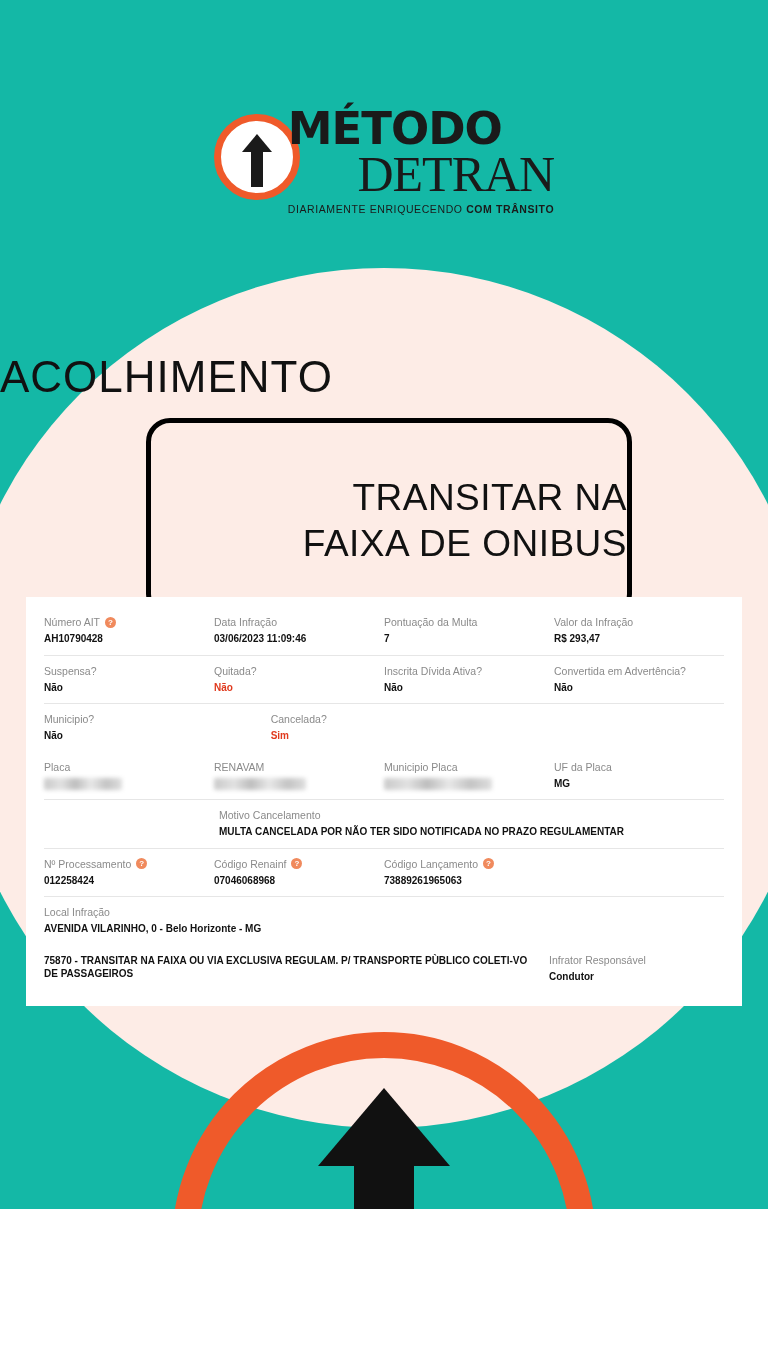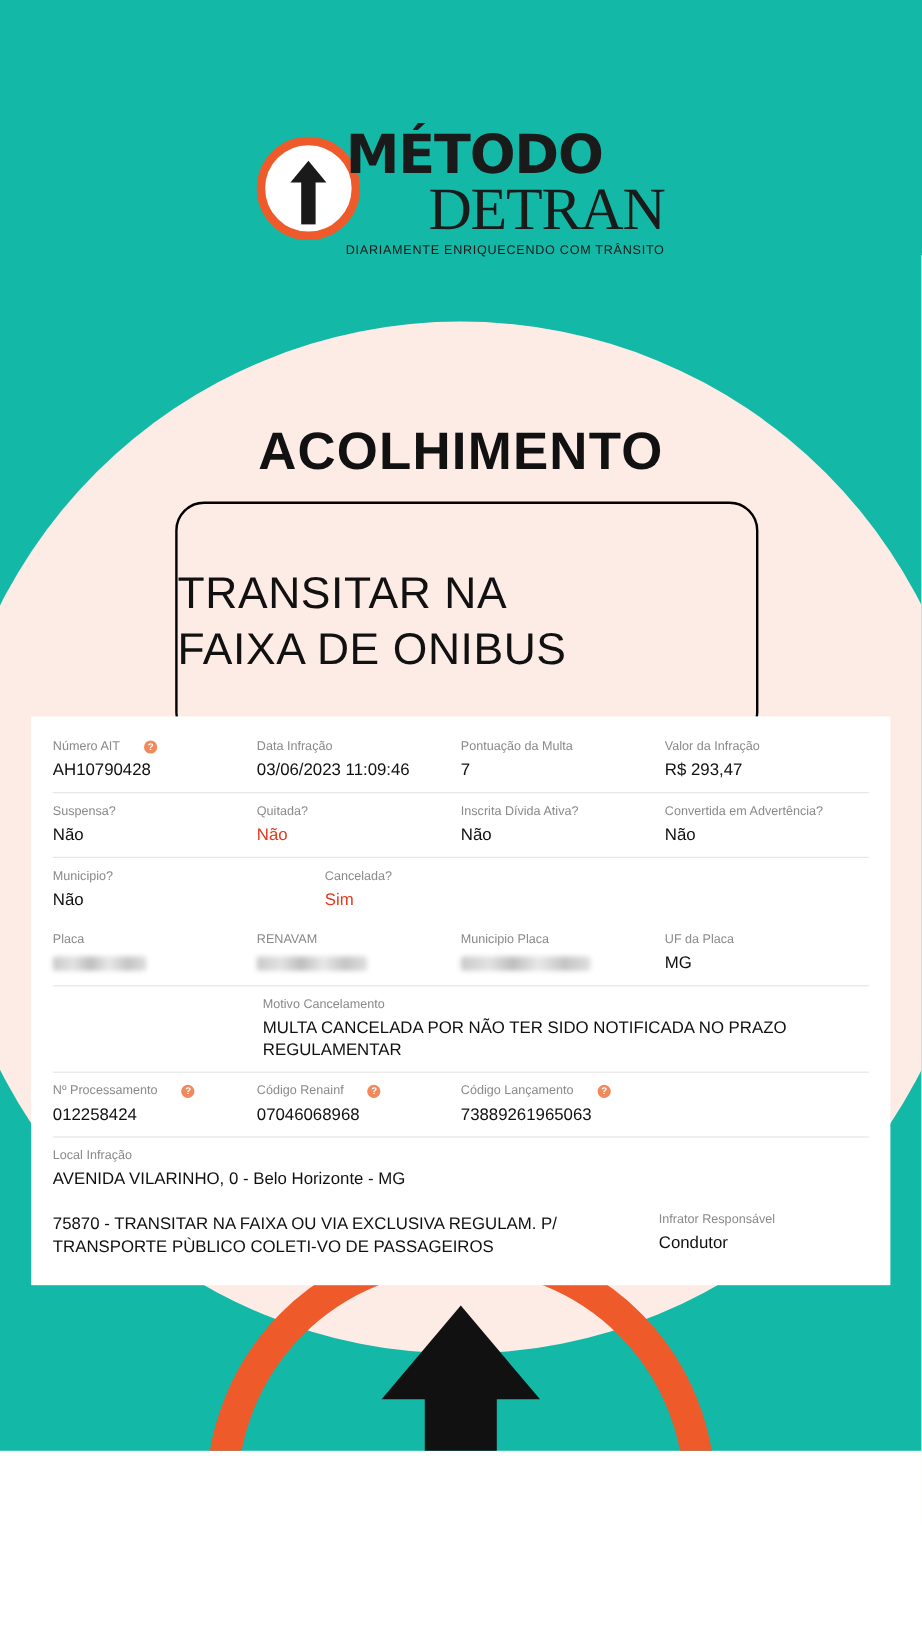--- a/index.html
+++ b/index.html
@@ -93,47 +93,47 @@
     text-align: right;
   }
   .logo-tag {
     font-size: 10.5px;
     letter-spacing: 0.6px;
     color: #1a1a1a;
     text-align: right;
     margin-top: 5px;
     font-family: "Liberation Sans", sans-serif;
   }
-  .logo-tag b { font-weight: 400; }
+  .logo-tag b { font-weight: 700; }
 
   
   .headline {
     position: absolute;
     top: 352px;
     width: 768px;
-    text-align: center;
+    text-align: left;
     font-size: 44px;
     letter-spacing: 1px;
     color: #111;
-    font-weight: 700;
+    font-weight: 400;
     z-index: 3;
     font-family: "Liberation Sans", sans-serif;
   }
   .callout {
     position: absolute;
     top: 418px;
     left: 146px;
     width: 486px;
     min-height: 200px;
-    border: 2px solid #000000;
+    border: 5px solid #000000;
     border-radius: 24px;
     z-index: 3;
     background: transparent;
     padding-top: 52px;
-    text-align: left;
+    text-align: right;
   }
   .callout-text {
     font-size: 37px;
     line-height: 1.25;
     color: #111;
     letter-spacing: 0.5px;
     font-weight: 400;
   }
 
   
@@ -155,26 +155,26 @@
   .row.sep { border-bottom: 1px solid #e6e6e6; }
   .cell { flex: 1 1 0; padding-right: 10px; }
   .cell.w2 { flex: 2 1 0; }
   .lbl {
     font-size: 10.5px;
     color: #8a8a8a;
     font-weight: 400;
     margin-bottom: 4px;
     display: flex;
     align-items: center;
-    gap: 20px;
+    gap: 5px;
   }
   .val {
-    font-size: 14px;
+    font-size: 10px;
     color: #111;
-    font-weight: 400;
+    font-weight: 700;
     line-height: 1.35;
   }
   .val.red { color: #e03a1e; }
   .help {
     display: inline-block;
     width: 11px; height: 11px;
     border-radius: 50%;
     background: #f08a5d;
     color: #fff;
     font-size: 8px;

